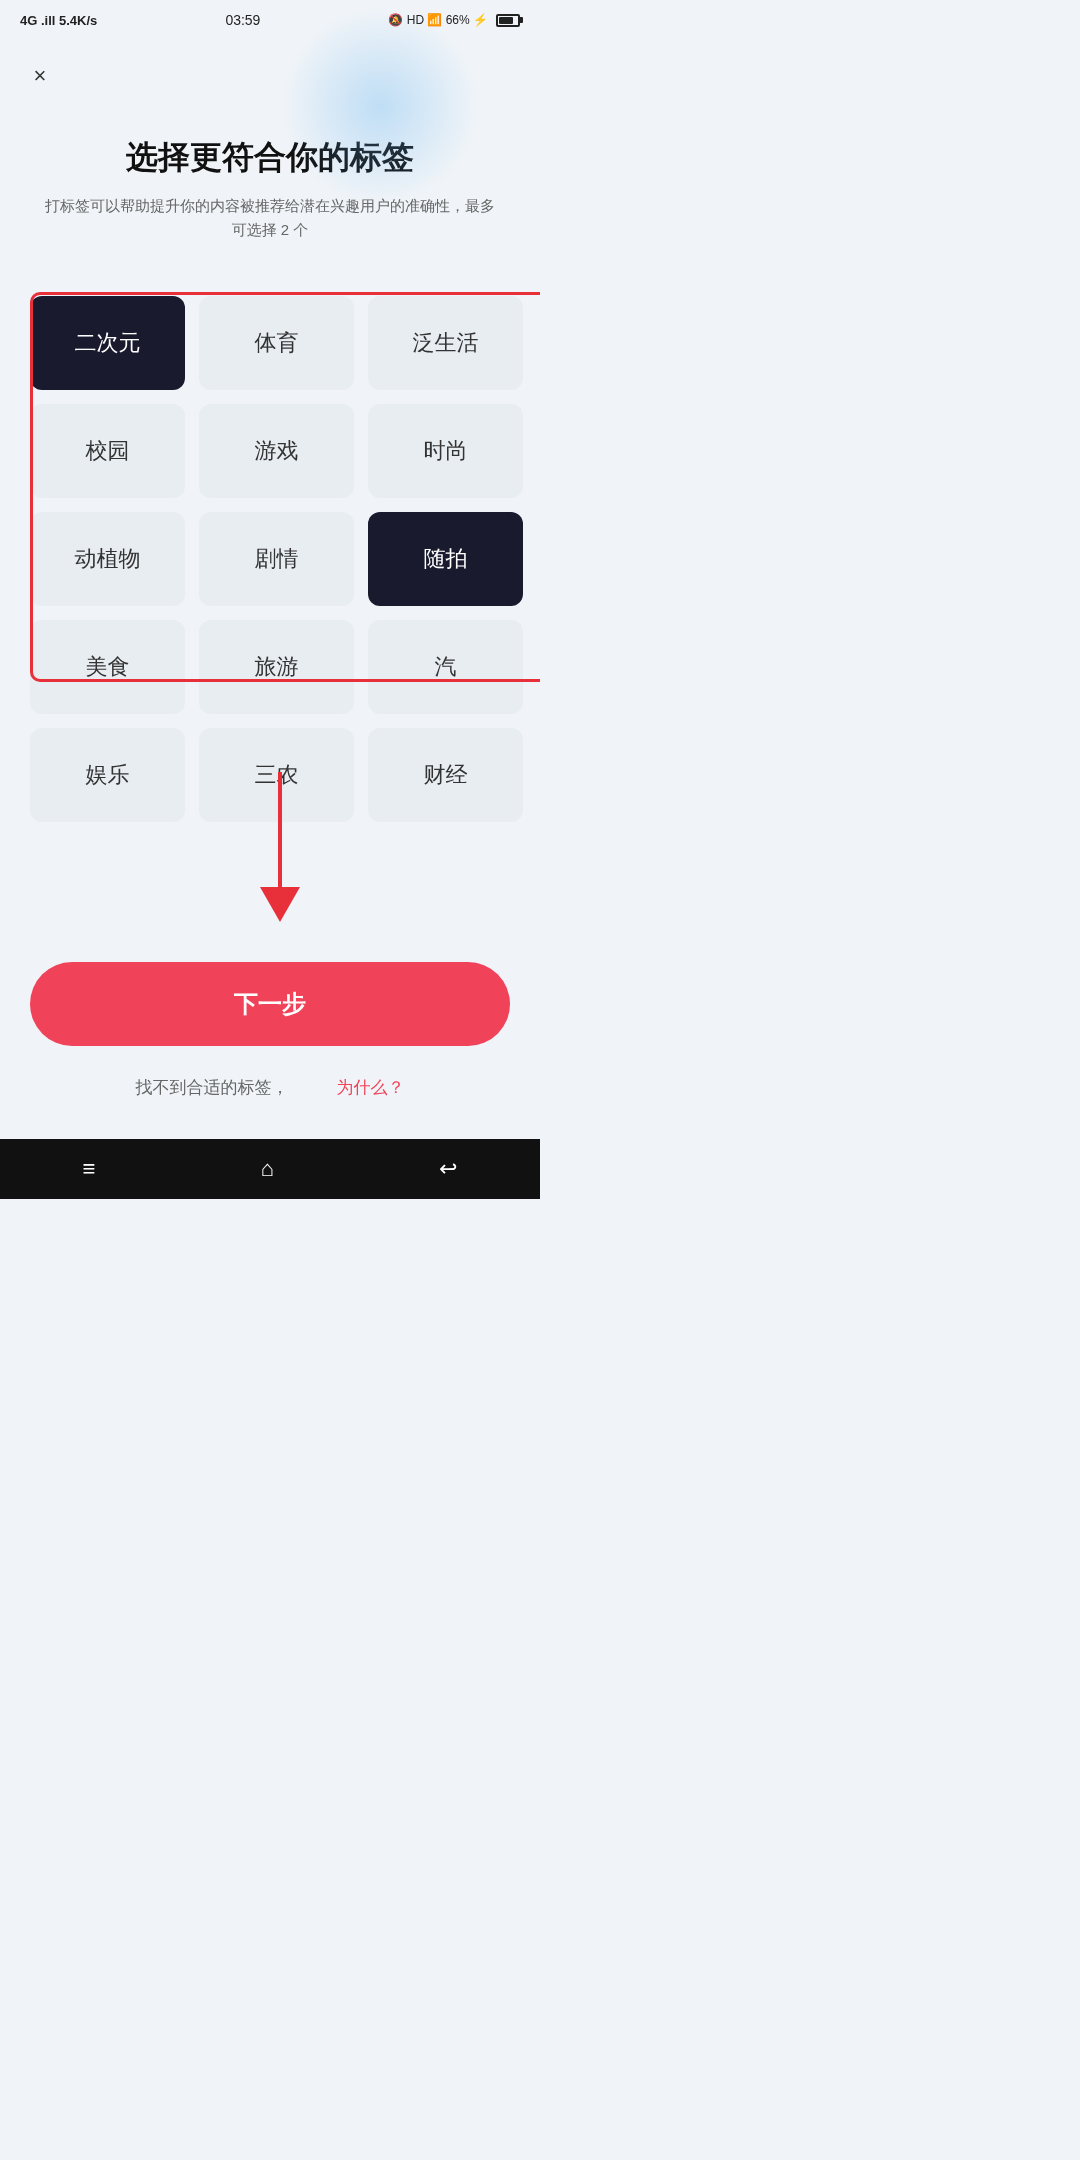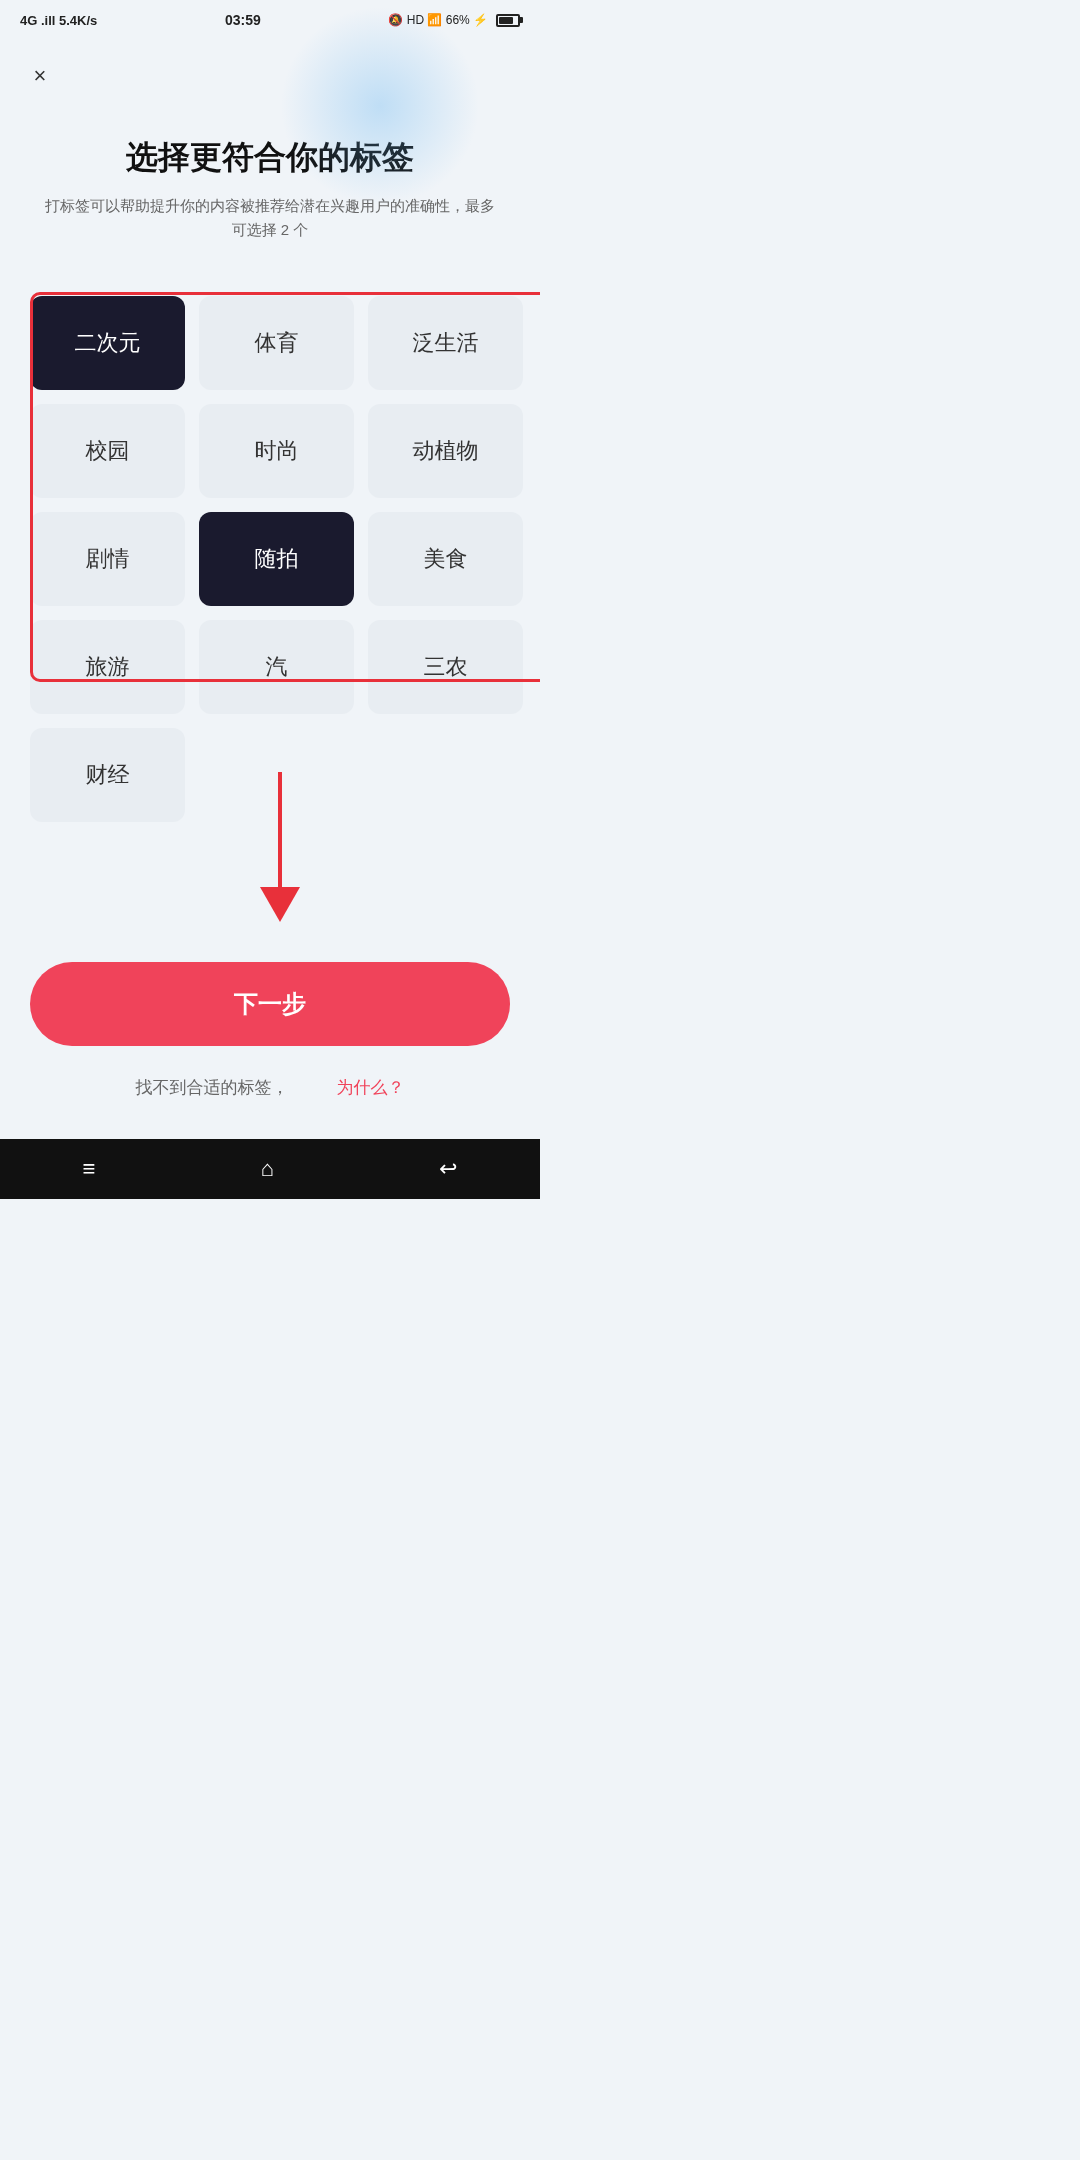--- a/index.html
+++ b/index.html
@@ -23,21 +23,21 @@
       height: 36px;
       text-align: center;
     }
     .status-left {
       font-size: 13px;
       font-weight: 600;
       color: #222;
     }
     .status-center {
       font-size: 14px;
-      font-weight: 700;
+      font-weight: 400;
       color: #222;
     }
     .status-right {
       display: flex;
       align-items: center;
       gap: 6px;
       font-size: 12px;
       color: #222;
     }
     .battery-icon {
@@ -266,27 +266,29 @@
 
   <div class="tags-outer">
     <div class="selection-box"></div>
     <div class="tags-scroll">
       <div class="tags-grid" id="tags-grid">
 
       <button class="tag-btn selected-dark">二次元</button>
           <button class="tag-btn">体育</button>
           <button class="tag-btn">泛生活</button>
           <button class="tag-btn">校园</button>
+          <button class="tag-btn">游戏</button>
           <button class="tag-btn">时尚</button>
           <button class="tag-btn">动植物</button>
           <button class="tag-btn">剧情</button>
           <button class="tag-btn selected-dark">随拍</button>
           <button class="tag-btn">美食</button>
           <button class="tag-btn">旅游</button>
           <button class="tag-btn">汽</button>
+          <button class="tag-btn">娱乐</button>
           <button class="tag-btn">三农</button>
           <button class="tag-btn">财经</button>
         </div>
     </div>
   </div>
 
   <div class="arrow-container">
     <svg class="arrow-svg" width="60" height="160" viewBox="0 0 60 160">
       <line x1="30" y1="0" x2="30" y2="120" stroke="#e8303a" stroke-width="4"></line>
       <polygon points="30,150 10,115 50,115" fill="#e8303a"></polygon>

